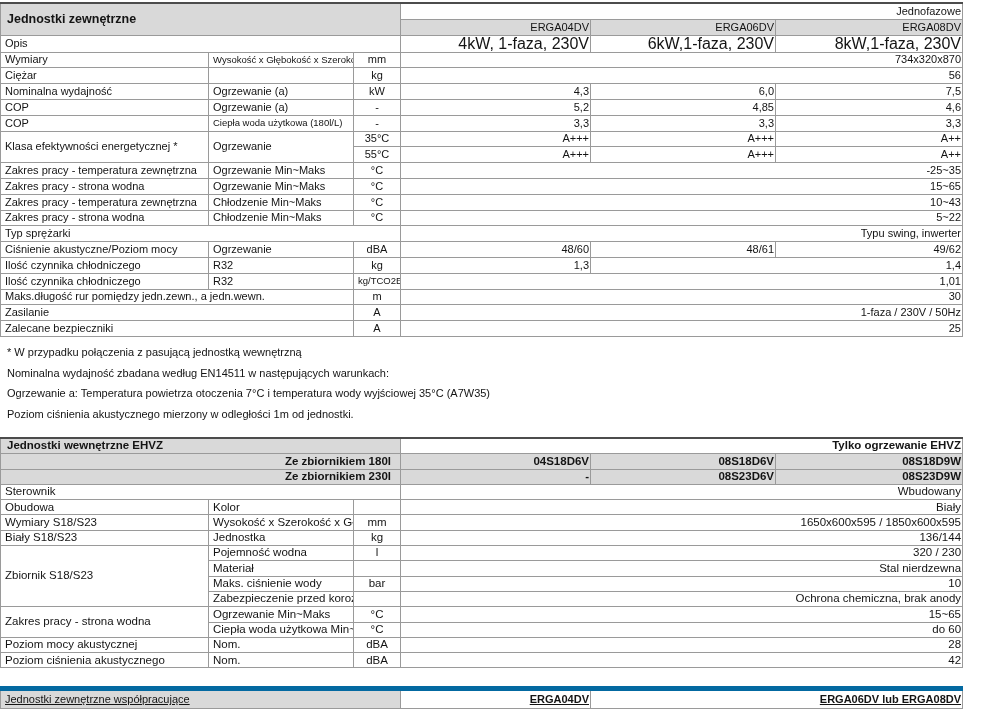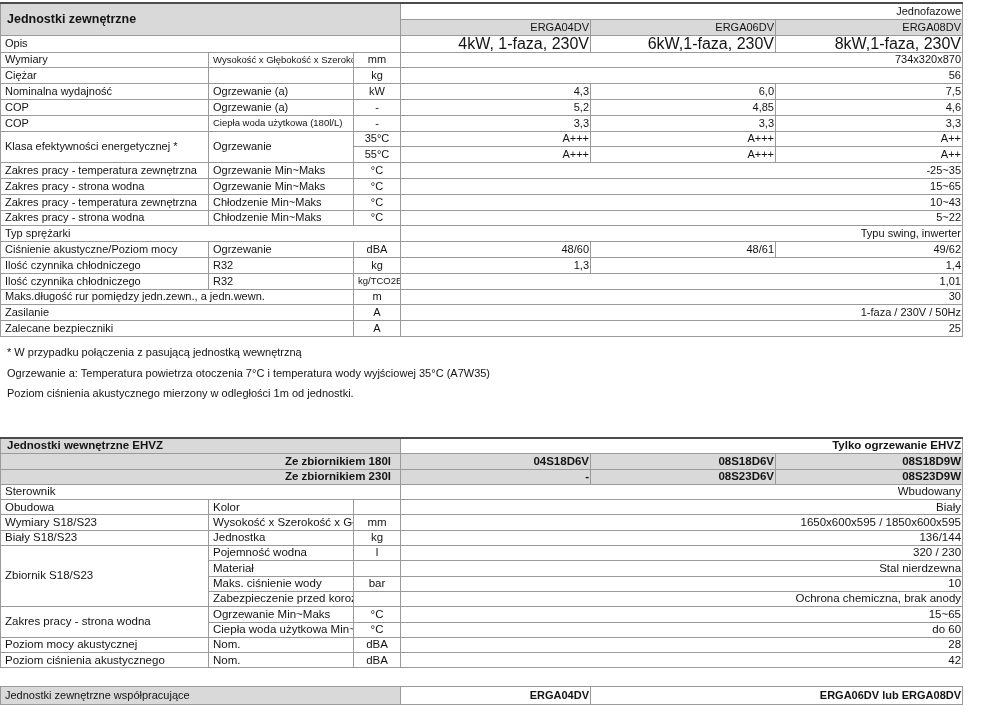--- a/index.html
+++ b/index.html
@@ -168,20 +168,21 @@
         <tr>
           <td colspan="2">Zalecane bezpieczniki</td>
           <td class="u">A</td>
           <td colspan="3" class="c">25</td>
         </tr>
       </tbody>
   </table>
 
   <div id="notes">
     <div class="note-line">* W przypadku połączenia z pasującą jednostką wewnętrzną</div>
+    <div class="note-line">Nominalna wydajność zbadana według EN14511 w następujących warunkach:</div>
     <div class="note-line">Ogrzewanie a: Temperatura powietrza otoczenia 7°C i temperatura wody wyjściowej 35°C (A7W35)</div>
     <div class="note-line">Poziom ciśnienia akustycznego mierzony w odległości 1m od jednostki.</div>
   </div>
 
   <table id="t2" class="spec">
     <colgroup>
       <col style="width:208px">
         <col style="width:145px">
         <col style="width:47px">
       <col style="width:190px">
@@ -267,21 +268,21 @@
         </tr>
         <tr>
           <td>Poziom ciśnienia akustycznego</td>
           <td>Nom.</td>
           <td class="u">dBA</td>
           <td colspan="3" class="c">42</td>
         </tr>
       </tbody>
   </table>
 
-  <table id="t3" style="border-top:1px solid #0369a1;">
+  <table id="t3" style="border-top:5px solid #0369a1;text-decoration:underline;">
     <colgroup>
       <col style="width:208px">
         <col style="width:145px">
         <col style="width:47px">
       <col style="width:190px">
         <col style="width:185px">
         <col style="width:187px">
     </colgroup>
     <tbody id="t3-body">
         <tr>

